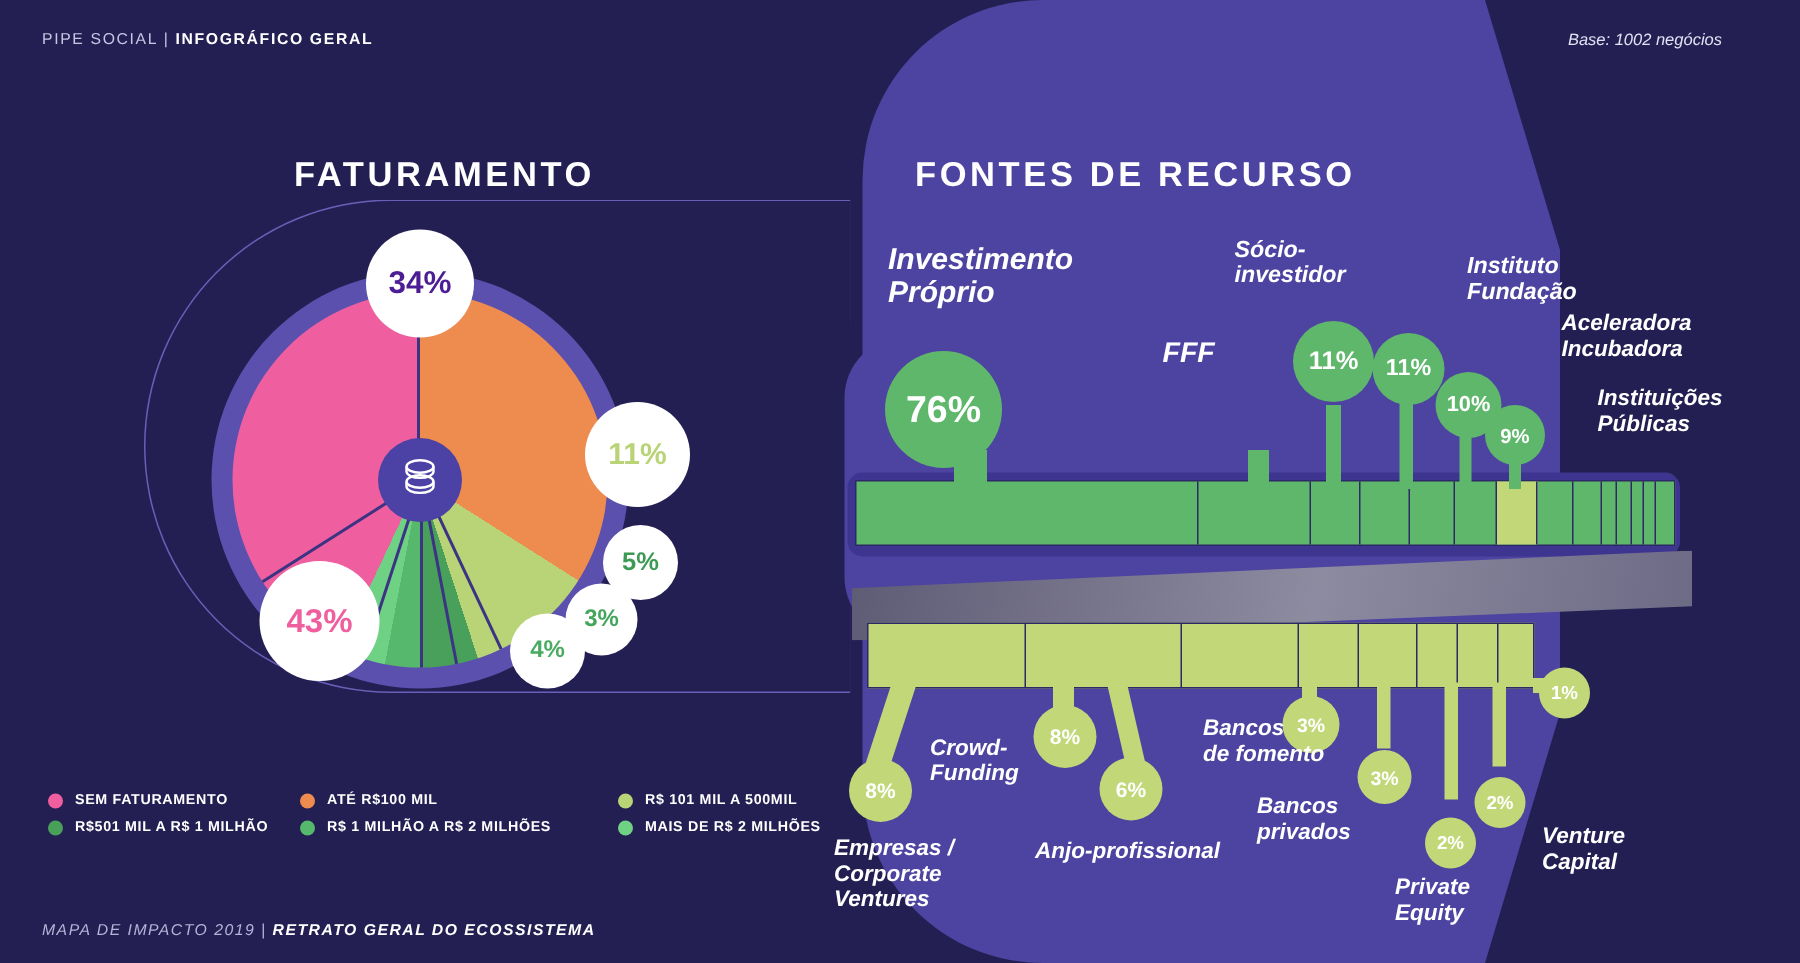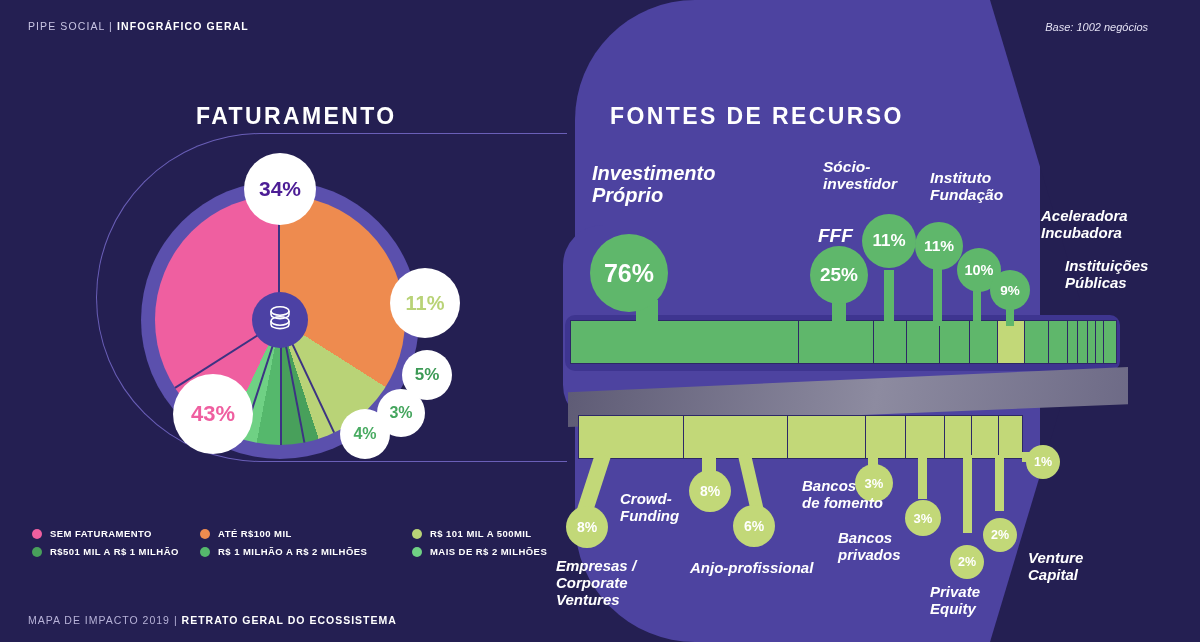--- a/index.html
+++ b/index.html
@@ -45,20 +45,21 @@
   }
   .hdr-left b{color:#ffffff;font-weight:bold;}
   .hdr-base{
     position:absolute;right:52px;top:21px;font-size:11px;font-style:italic;
     color:#e3e0f3;
     margin-left:35px;
   }
   .footer{
     position:absolute;left:28px;bottom:16px;font-size:10.5px;letter-spacing:1px;
     color:#b7b2d8;
+    font-style:italic;
   }
   .footer b{color:#ffffff;font-weight:bold;}
 
   
   .title{
     position:absolute;color:#ffffff;font-size:23px;font-weight:bold;
     letter-spacing:2.4px;
   }
   #title-fat{left:196px;top:103px;}
   #title-fontes{left:610px;top:103px;}
@@ -250,34 +251,33 @@
     <div class="seg" style="width:8px"></div>
     <div class="seg" style="width:8px"></div>
     <div class="seg" style="width:8px"></div>
   </div>
 
   <div class="stem" style="left:636px;top:300px;width:22px;height:26px;"></div>
   <div class="cbub g" style="left:590px;top:234px;width:78px;height:78px;font-size:25px;">76%</div>
   <div class="clabel" style="left:592px;top:162px;font-size:20px;">Investimento<br>Próprio</div>
 
   <div class="stem" style="left:832px;top:300px;width:14px;height:26px;"></div>
-  <div class="cbub g" style="left:810px;top:246px;width:58px;height:58px;font-size:19px;">25%</div>
-  <div class="clabel" style="left:818px;top:225px;font-size:19px;">FFF</div>
+  <div class="clabel" style="left:775px;top:225px;font-size:19px;">FFF</div>
 
   <div class="stem" style="left:884px;top:270px;width:10px;height:56px;"></div>
   <div class="cbub g" style="left:862px;top:214px;width:54px;height:54px;font-size:17px;">
       <span>11%</span>
     </div>
   <div class="clabel" style="left:823px;top:158px;font-size:15.5px;">Sócio-<br>investidor</div>
 
   <div class="stem" style="left:933px;top:268px;width:9px;height:58px;"></div>
   <div class="cbub g" style="left:915px;top:222px;width:48px;height:48px;font-size:15.5px;">
       <span>11%</span>
     </div>
-  <div class="clabel" style="left:930px;top:169px;font-size:15.5px;">Instituto<br>Fundação</div>
+  <div class="clabel" style="left:978px;top:169px;font-size:15.5px;">Instituto<br>Fundação</div>
 
   <div class="stem" style="left:973px;top:290px;width:8px;height:36px;"></div>
   <div class="cbub g" style="left:957px;top:248px;width:44px;height:44px;font-size:14.5px;">10%</div>
   <div class="clabel" style="left:1002px;top:208px;font-size:15px;margin-left:39px;">Aceleradora<br>Incubadora</div>
 
   <div class="stem" style="left:1006px;top:300px;width:8px;height:26px;"></div>
   <div class="cbub g" style="left:990px;top:270px;width:40px;height:40px;font-size:13.5px;">9%</div>
   <div class="clabel" style="left:1048px;top:258px;font-size:15px;margin-left:17px;">Instituições<br>Públicas</div>
 
   <div class="plank"></div>

